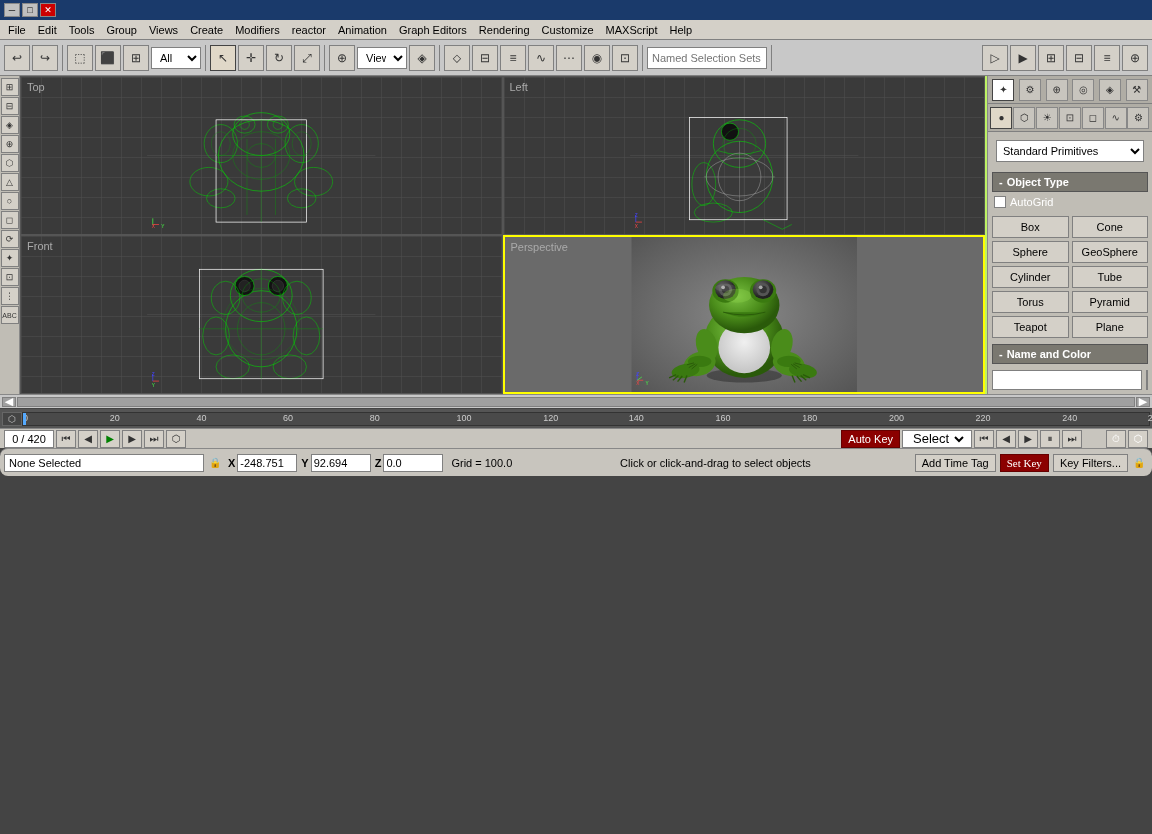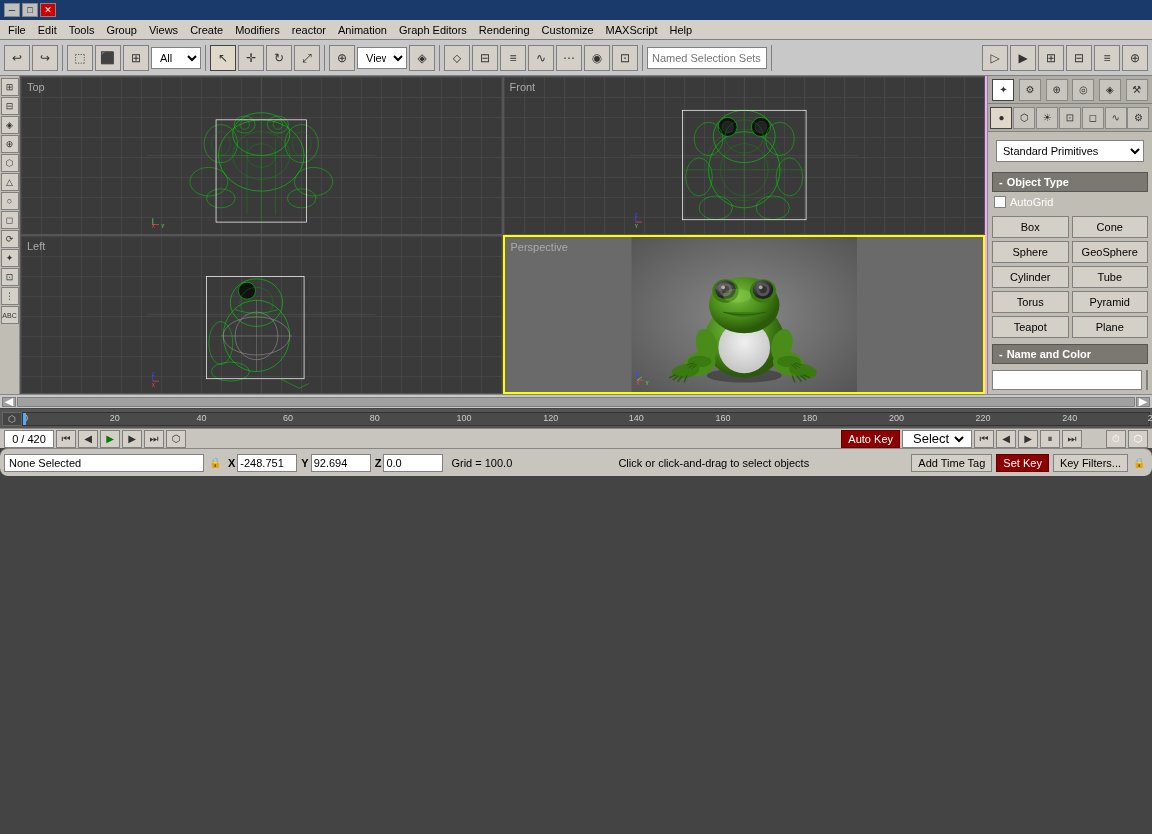--- a/index.html
+++ b/index.html
@@ -97,21 +97,21 @@
       padding: 0 4px;
     }
 
     
     #viewports {
       flex: 1;
       display: grid;
       grid-template-columns: 1fr 1fr;
       grid-template-rows: 1fr 1fr;
       background: #333;
-      border-right: 2px solid #f0abfc;
+      border-right: 2px solid #bef264;
     }
 
     .viewport {
       position: relative;
       background: #3a3a3a;
       border: 1px solid #555;
       overflow: hidden;
     }
     .viewport.active-vp {
       border: 2px solid #ffff00;
@@ -582,20 +582,58 @@
 
         <text x="10" y="318" fill="#ff4444" font-size="10">X</text>
         <text x="30" y="318" fill="#44ff44" font-size="10">Y</text>
 
         <line x1="12" y1="310" x2="25" y2="310" stroke="#ff4444" stroke-width="1.5"></line>
         <line x1="12" y1="310" x2="12" y2="297" stroke="#44ff44" stroke-width="1.5"></line>
       </svg>
     </div>
 
     <div class="viewport grid-bg">
+      <span class="vp-label">Left</span>
+      <svg style="position:absolute;top:0;left:0;width:100%;height:100%;" viewBox="0 0 480 330">
+        <line x1="240" y1="0" x2="240" y2="330" stroke="#555" stroke-width="1"></line>
+        <line x1="0" y1="165" x2="480" y2="165" stroke="#555" stroke-width="1"></line>
+
+        <ellipse cx="230" cy="210" rx="70" ry="75" fill="none" stroke="#00dd00" stroke-width="1.2"></ellipse>
+
+        <ellipse cx="230" cy="140" rx="55" ry="50" fill="none" stroke="#00dd00" stroke-width="1.2"></ellipse>
+
+        <circle cx="210" cy="115" r="18" fill="#111" stroke="#00dd00" stroke-width="1.2"></circle>
+
+        <path d="M185 155 Q230 170 275 155" fill="none" stroke="#00dd00" stroke-width="1"></path>
+
+        <ellipse cx="155" cy="225" rx="25" ry="45" fill="none" stroke="#00dd00" stroke-width="1"></ellipse>
+
+        <ellipse cx="175" cy="285" rx="40" ry="20" fill="none" stroke="#00dd00" stroke-width="1"></ellipse>
+
+        <rect x="125" y="85" width="205" height="215" fill="none" stroke="#ffffff" stroke-width="1.5"></rect>
+
+        <ellipse cx="230" cy="210" rx="45" ry="50" fill="none" stroke="#aaaaaa" stroke-width="1"></ellipse>
+        <ellipse cx="230" cy="210" rx="70" ry="40" fill="none" stroke="#aaaaaa" stroke-width="1"></ellipse>
+        <line x1="155" y1="210" x2="305" y2="210" stroke="#aaaaaa" stroke-width="0.7"></line>
+        <line x1="230" y1="135" x2="230" y2="285" stroke="#aaaaaa" stroke-width="0.7"></line>
+
+        <ellipse cx="230" cy="140" rx="35" ry="32" fill="none" stroke="#00aa00" stroke-width="0.7"></ellipse>
+
+        <circle cx="247" cy="468" r="8" fill="none" stroke="#ffffff" stroke-width="2"></circle>
+
+        <path d="M 280 300 L 320 320 L 340 310" fill="none" stroke="#00dd00" stroke-width="1"></path>
+
+        <text x="10" y="295" fill="#4444ff" font-size="10">Z</text>
+        <text x="10" y="318" fill="#ff4444" font-size="10">X</text>
+        <line x1="12" y1="305" x2="12" y2="290" stroke="#4444ff" stroke-width="1.5"></line>
+        <line x1="12" y1="305" x2="25" y2="305" stroke="#ff4444" stroke-width="1.5"></line>
+      </svg>
+    </div>
+
+    <div class="viewport grid-bg">
       <span class="vp-label">Front</span>
       <svg style="position:absolute;top:0;left:0;width:100%;height:100%;" viewBox="0 0 480 330">
         <line x1="240" y1="0" x2="240" y2="330" stroke="#555" stroke-width="1"></line>
         <line x1="0" y1="165" x2="480" y2="165" stroke="#555" stroke-width="1"></line>
 
         <ellipse cx="240" cy="195" rx="75" ry="80" fill="none" stroke="#00dd00" stroke-width="1.2"></ellipse>
 
         <ellipse cx="240" cy="125" rx="65" ry="55" fill="none" stroke="#00dd00" stroke-width="1.2"></ellipse>
 
         <circle cx="205" cy="105" r="20" fill="#111" stroke="#00dd00" stroke-width="1.2"></circle>
@@ -617,58 +655,20 @@
 
         <line x1="240" y1="70" x2="240" y2="300" stroke="#00aa00" stroke-width="0.7"></line>
         <line x1="110" y1="195" x2="370" y2="195" stroke="#00aa00" stroke-width="0.7"></line>
         <ellipse cx="240" cy="195" rx="50" ry="55" fill="none" stroke="#00aa00" stroke-width="0.7"></ellipse>
         <ellipse cx="240" cy="125" rx="40" ry="35" fill="none" stroke="#00aa00" stroke-width="0.7"></ellipse>
 
         <ellipse cx="240" cy="185" rx="75" ry="80" fill="none" stroke="#00aa00" stroke-width="0.5" transform="rotate(90,240,185)"></ellipse>
 
         <text x="10" y="295" fill="#4444ff" font-size="10">Z</text>
         <text x="10" y="318" fill="#44ff44" font-size="10">Y</text>
-        <line x1="12" y1="305" x2="12" y2="290" stroke="#4444ff" stroke-width="1.5"></line>
-        <line x1="12" y1="305" x2="25" y2="305" stroke="#ff4444" stroke-width="1.5"></line>
-      </svg>
-    </div>
-
-    <div class="viewport grid-bg">
-      <span class="vp-label">Left</span>
-      <svg style="position:absolute;top:0;left:0;width:100%;height:100%;" viewBox="0 0 480 330">
-        <line x1="240" y1="0" x2="240" y2="330" stroke="#555" stroke-width="1"></line>
-        <line x1="0" y1="165" x2="480" y2="165" stroke="#555" stroke-width="1"></line>
-
-        <ellipse cx="230" cy="210" rx="70" ry="75" fill="none" stroke="#00dd00" stroke-width="1.2"></ellipse>
-
-        <ellipse cx="230" cy="140" rx="55" ry="50" fill="none" stroke="#00dd00" stroke-width="1.2"></ellipse>
-
-        <circle cx="210" cy="115" r="18" fill="#111" stroke="#00dd00" stroke-width="1.2"></circle>
-
-        <path d="M185 155 Q230 170 275 155" fill="none" stroke="#00dd00" stroke-width="1"></path>
-
-        <ellipse cx="155" cy="225" rx="25" ry="45" fill="none" stroke="#00dd00" stroke-width="1"></ellipse>
-
-        <ellipse cx="175" cy="285" rx="40" ry="20" fill="none" stroke="#00dd00" stroke-width="1"></ellipse>
-
-        <rect x="125" y="85" width="205" height="215" fill="none" stroke="#ffffff" stroke-width="1.5"></rect>
-
-        <ellipse cx="230" cy="210" rx="45" ry="50" fill="none" stroke="#aaaaaa" stroke-width="1"></ellipse>
-        <ellipse cx="230" cy="210" rx="70" ry="40" fill="none" stroke="#aaaaaa" stroke-width="1"></ellipse>
-        <line x1="155" y1="210" x2="305" y2="210" stroke="#aaaaaa" stroke-width="0.7"></line>
-        <line x1="230" y1="135" x2="230" y2="285" stroke="#aaaaaa" stroke-width="0.7"></line>
-
-        <ellipse cx="230" cy="140" rx="35" ry="32" fill="none" stroke="#00aa00" stroke-width="0.7"></ellipse>
-
-        <circle cx="247" cy="468" r="8" fill="none" stroke="#ffffff" stroke-width="2"></circle>
-
-        <path d="M 280 300 L 320 320 L 340 310" fill="none" stroke="#00dd00" stroke-width="1"></path>
-
-        <text x="10" y="295" fill="#4444ff" font-size="10">Z</text>
-        <text x="10" y="318" fill="#ff4444" font-size="10">X</text>
         <line x1="12" y1="305" x2="12" y2="290" stroke="#4444ff" stroke-width="1.5"></line>
         <line x1="12" y1="305" x2="25" y2="305" stroke="#ff4444" stroke-width="1.5"></line>
       </svg>
     </div>
 
     <div class="viewport perspective-bg active-vp">
       <span class="vp-label">Perspective</span>
 
       <svg style="position:absolute;top:0;left:0;width:100%;height:100%;" viewBox="0 0 480 330">
 
@@ -911,18 +911,18 @@
   <div style="padding:0 4px; font-size:11px; color:#000;">Grid = 100.0</div>
 
   <div style="flex:1;"></div>
 
   <div style="font-size:11px; color:#000;">Click or click-and-drag to select objects</div>
 
   <div style="flex:1;"></div>
 
   <div style="height:18px; padding:0 6px; background:#d4d0c8; border:1px solid #808080; font-size:11px; color:#000; cursor:pointer; display:flex; align-items:center;">Add Time Tag</div>
 
-  <div style="height:18px; padding:0 6px; background:#8b0000; border:1px solid #600; font-size:11px; color:#fff; cursor:pointer; display:flex; align-items:center;">Set Key</div>
+  <div style="height:18px; padding:0 6px; background:#8b0000; border:1px solid #600; font-size:11px; color:#fff; cursor:pointer; display:flex; align-items:center;font-family:Liberation Serif, serif;">Set Key</div>
 
   <div class="key-filters-btn">Key Filters...</div>
 
   <div style="width:16px; height:16px; display:flex; align-items:center; justify-content:center; font-size:10px;">🔒</div>
 </div>
 
 </body></html>

